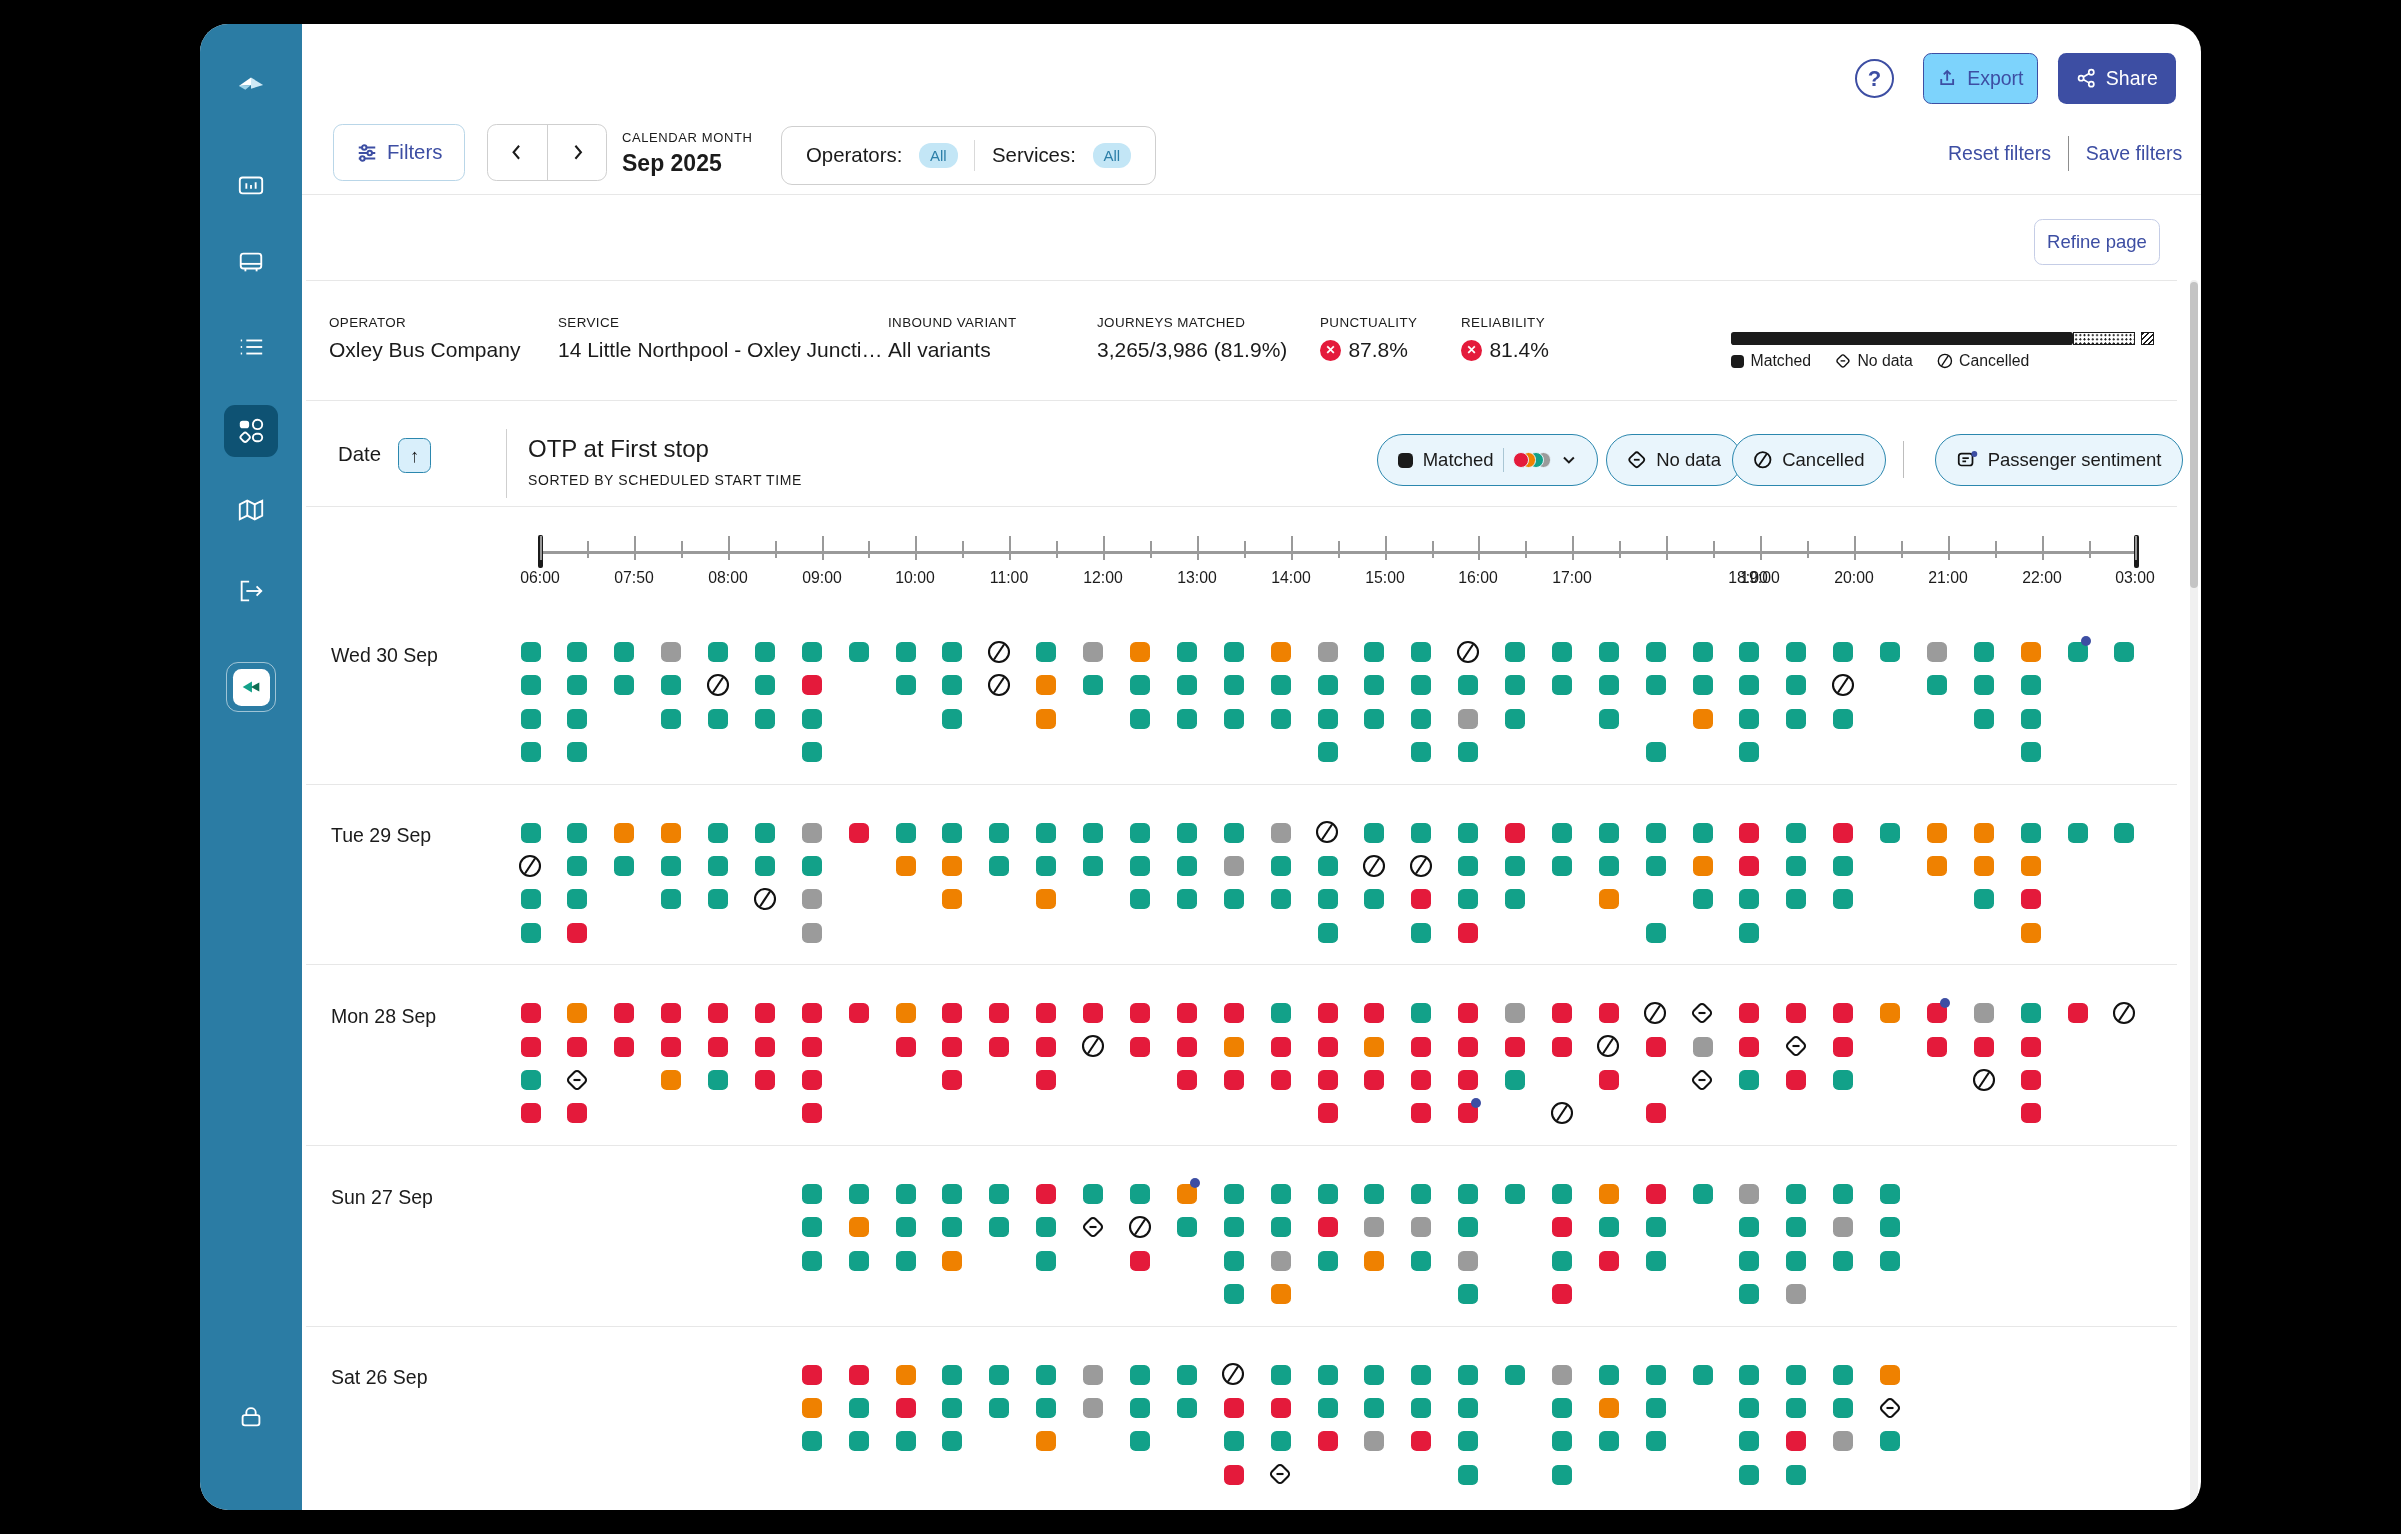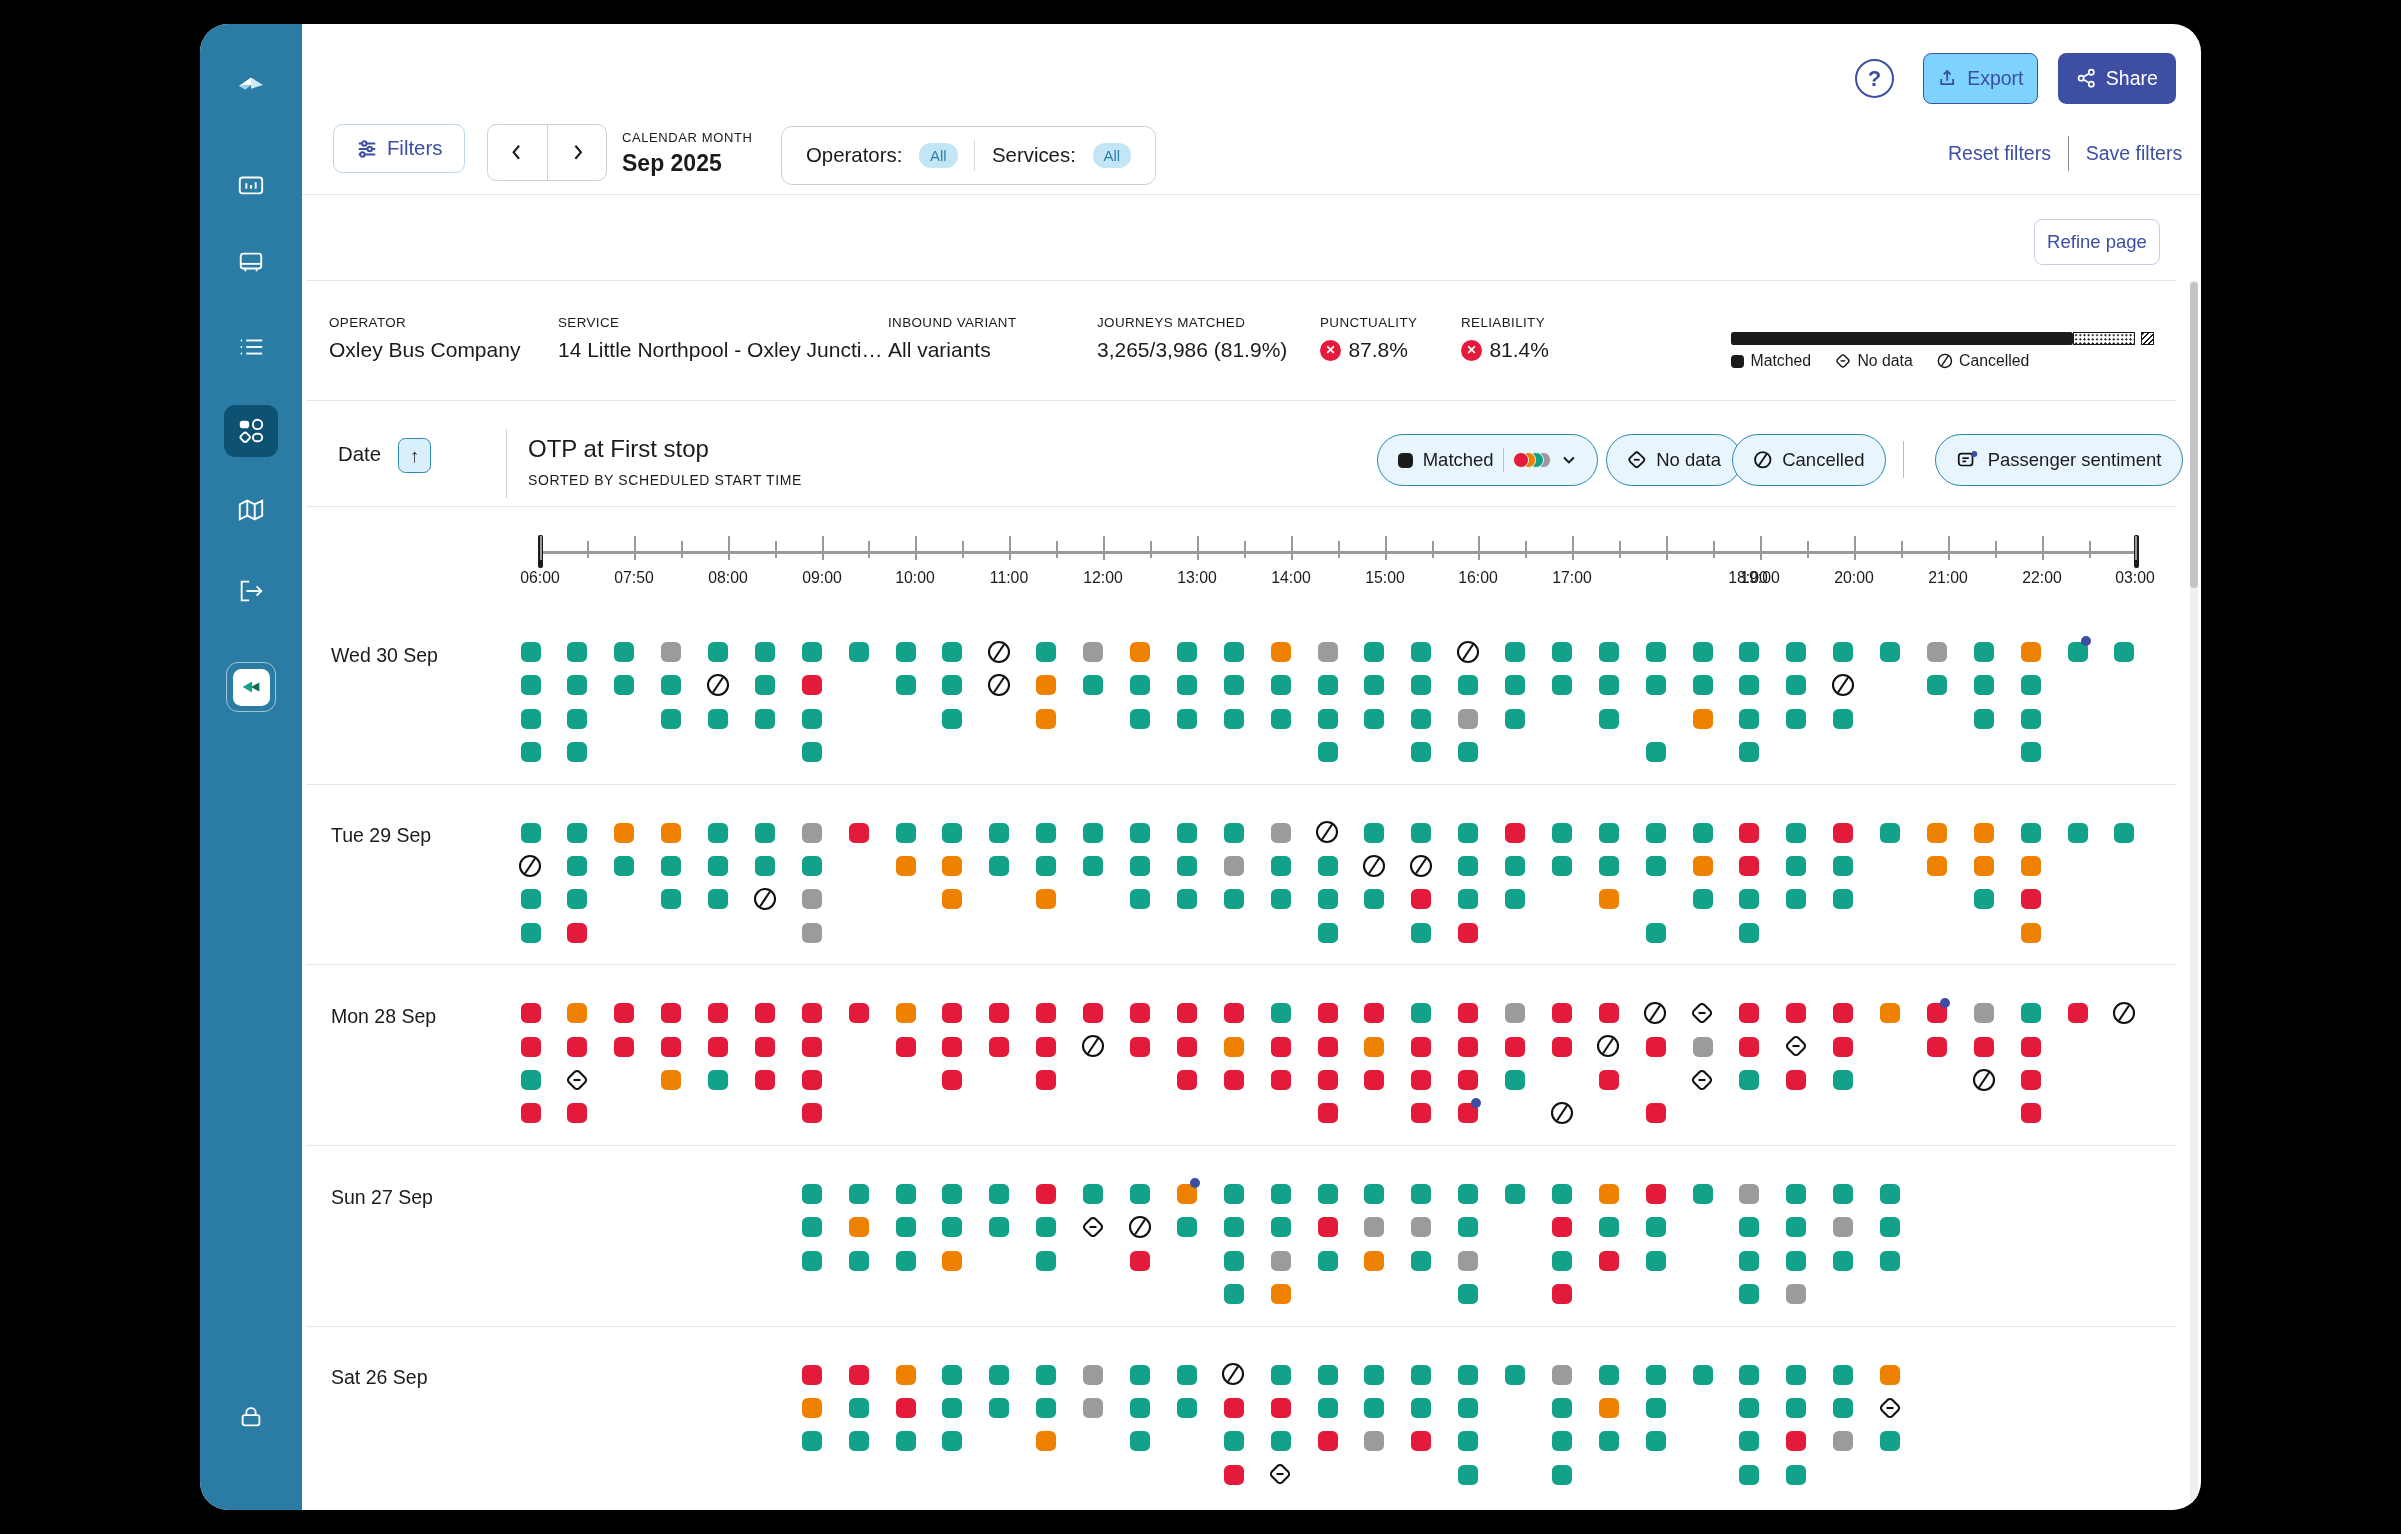--- a/index.html
+++ b/index.html
@@ -27,21 +27,21 @@
   .page-title { font-size:25px; font-weight:500; color:#1b1b1b; }
   .crumb-sep { width:1.9px; height:33px; background:#3a3a3a; margin:0 3.7px; }
   .help-circle { position:absolute; left:1655px; top:35px; width:39px; height:39px; border-radius:50%;
                  border:2.8px solid #3d4ea3; color:#3d4ea3; font-size:22px; font-weight:bold;
                  display:flex; align-items:center; justify-content:center; background:#fff; }
   .btn { display:flex; align-items:center; justify-content:center; gap:9.3px; border-radius:8.3px;
          font-size:19.5px; font-weight:500; cursor:pointer; }
   .btn-outline { border:1.9px solid #3d4ea3; color:#3d4ea3; background:#7dd3fc; }
   .btn-solid { background:#3d4ea3; color:#fff; }
   
-  .filters-btn { position:absolute; left:133px; top:100px; width:132px; height:49px;
+  .filters-btn { position:absolute; left:133px; top:100px; width:132px; height:57px;
                  border:1.4px solid #b9d6e8; border-radius:9.3px; background:#fff;
                  display:flex; align-items:center; justify-content:center; gap:9.3px;
                  color:#3d4ea3; font-size:20.4px; font-weight:500; }
   .pager { position:absolute; left:287px; top:100px; width:120px; height:57px;
            border:1.4px solid #cfcfcf; border-radius:9.3px; background:#fff; display:flex; }
   .pager > div { flex:1; display:flex; align-items:center; justify-content:center; font-size:24px; color:#1b1b1b; }
   .pager > div:first-child { border-right:1.4px solid #cfcfcf; }
   .cal-label { position:absolute; left:422px; top:106px; font-size:13px; letter-spacing:0.6px; color:#1b1b1b; font-weight:500; }
   .cal-month { position:absolute; left:422px; top:126px; font-size:23px; font-weight:600; }
   .scope-group { position:absolute; left:581px; top:102px; height:59px; padding:0 24px;

